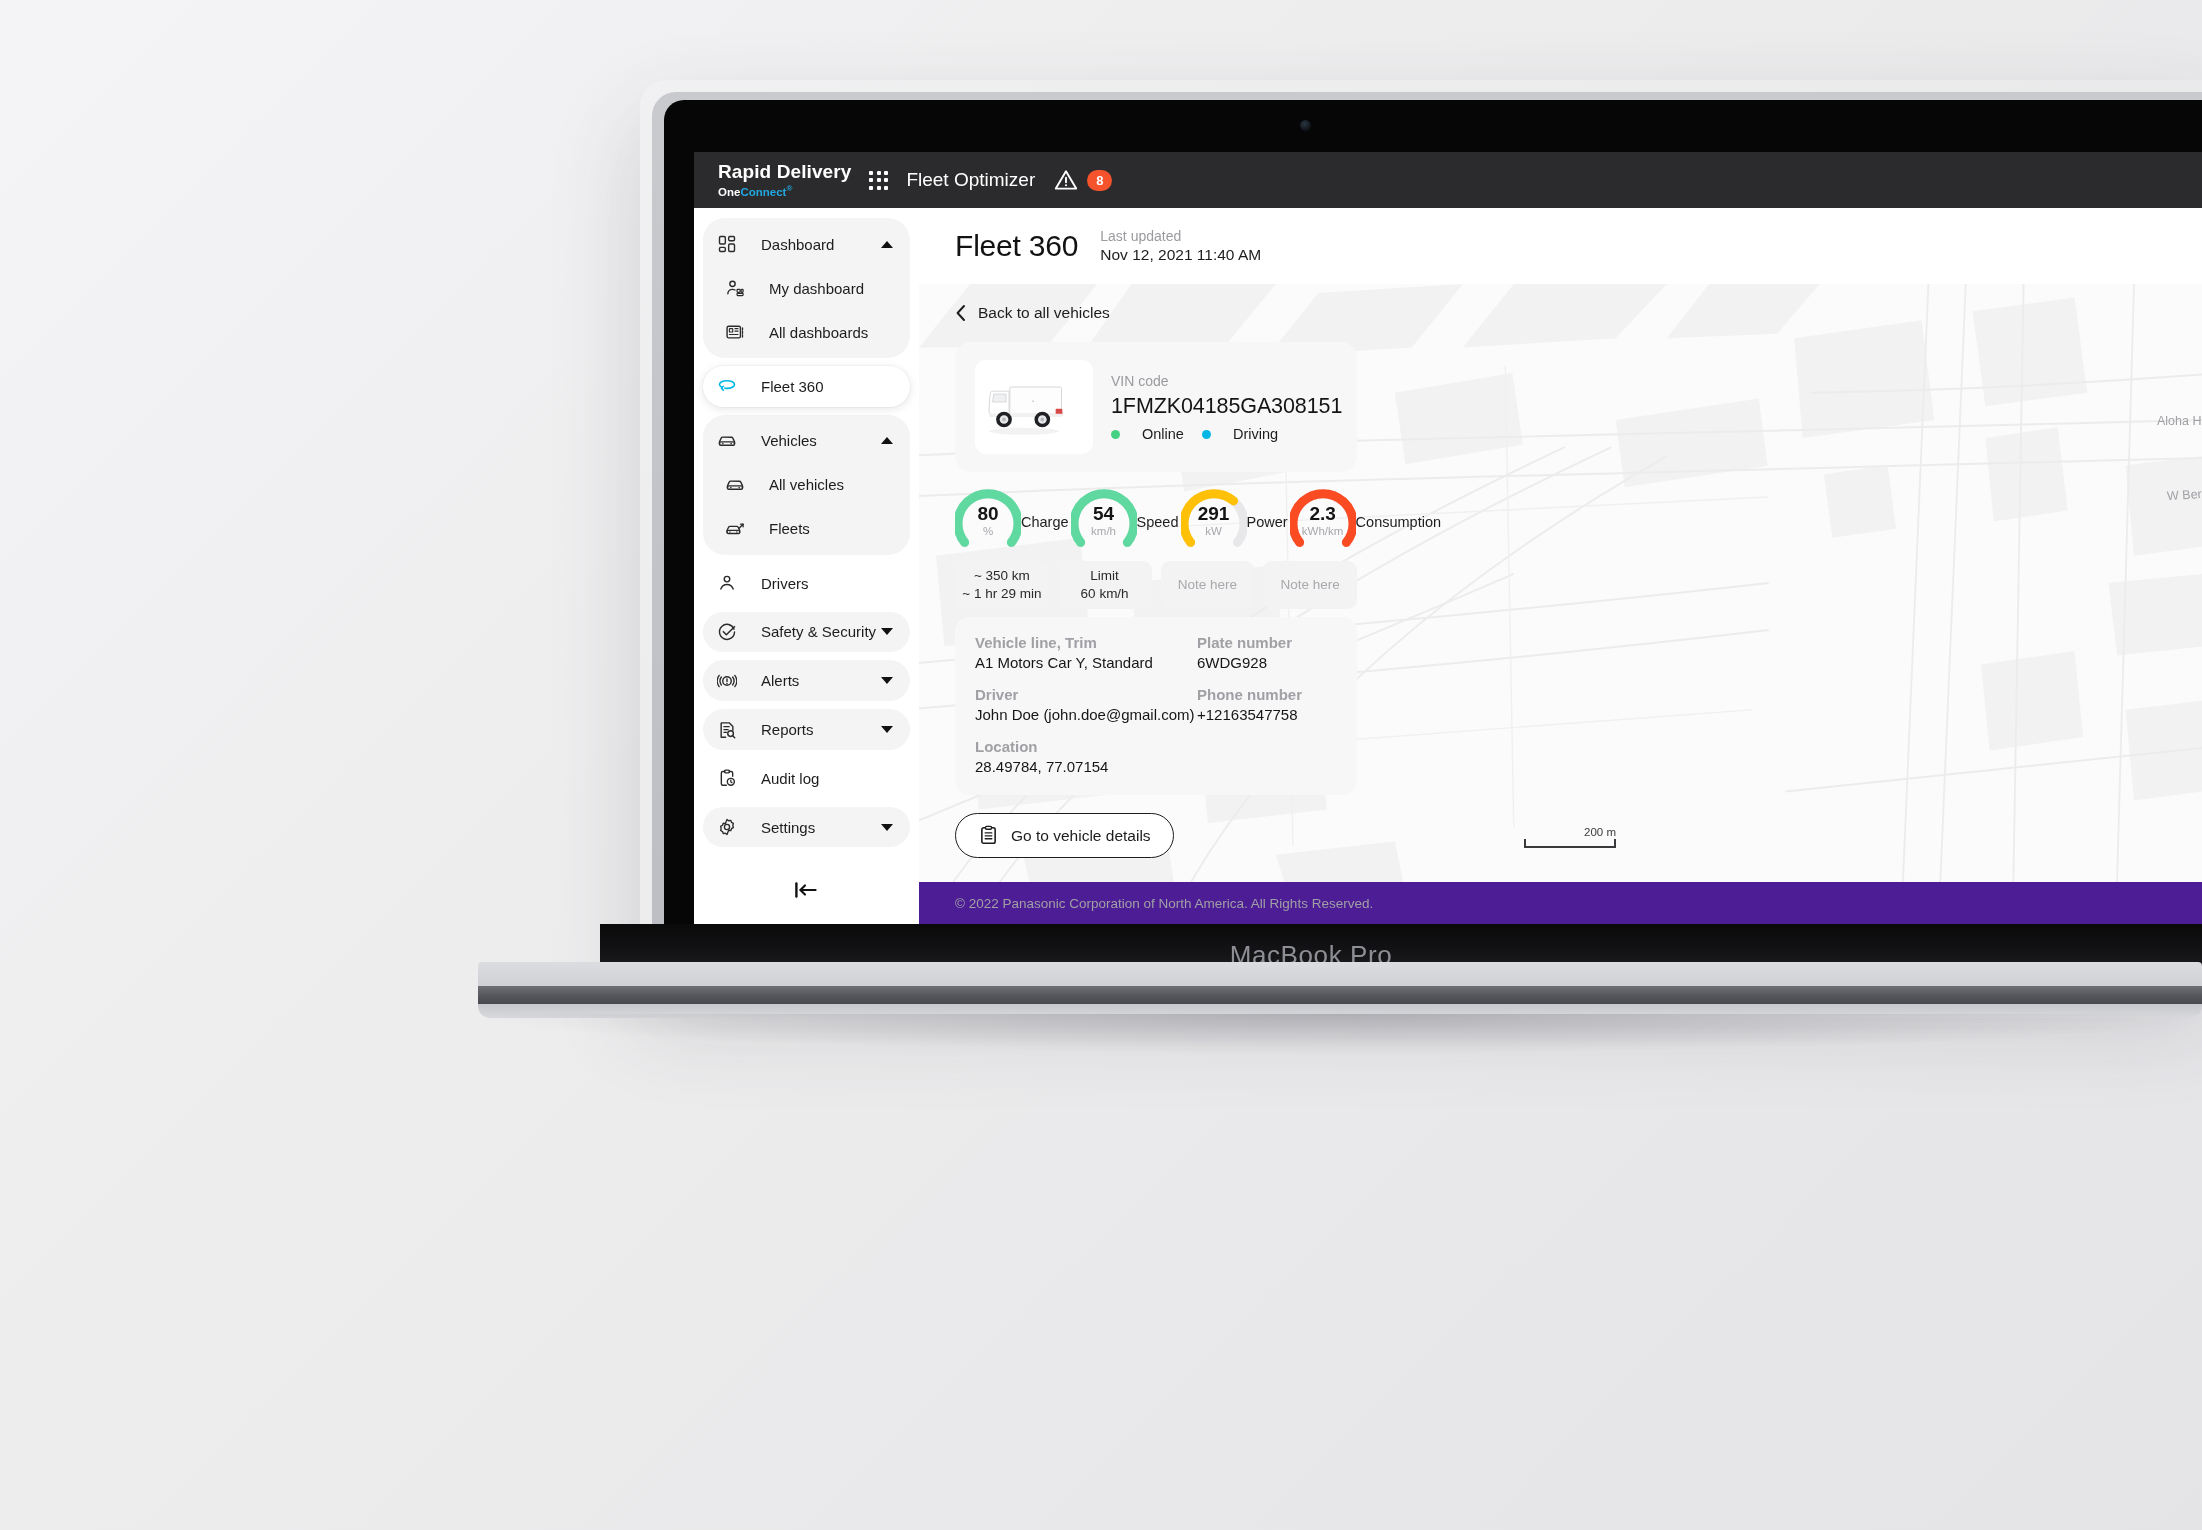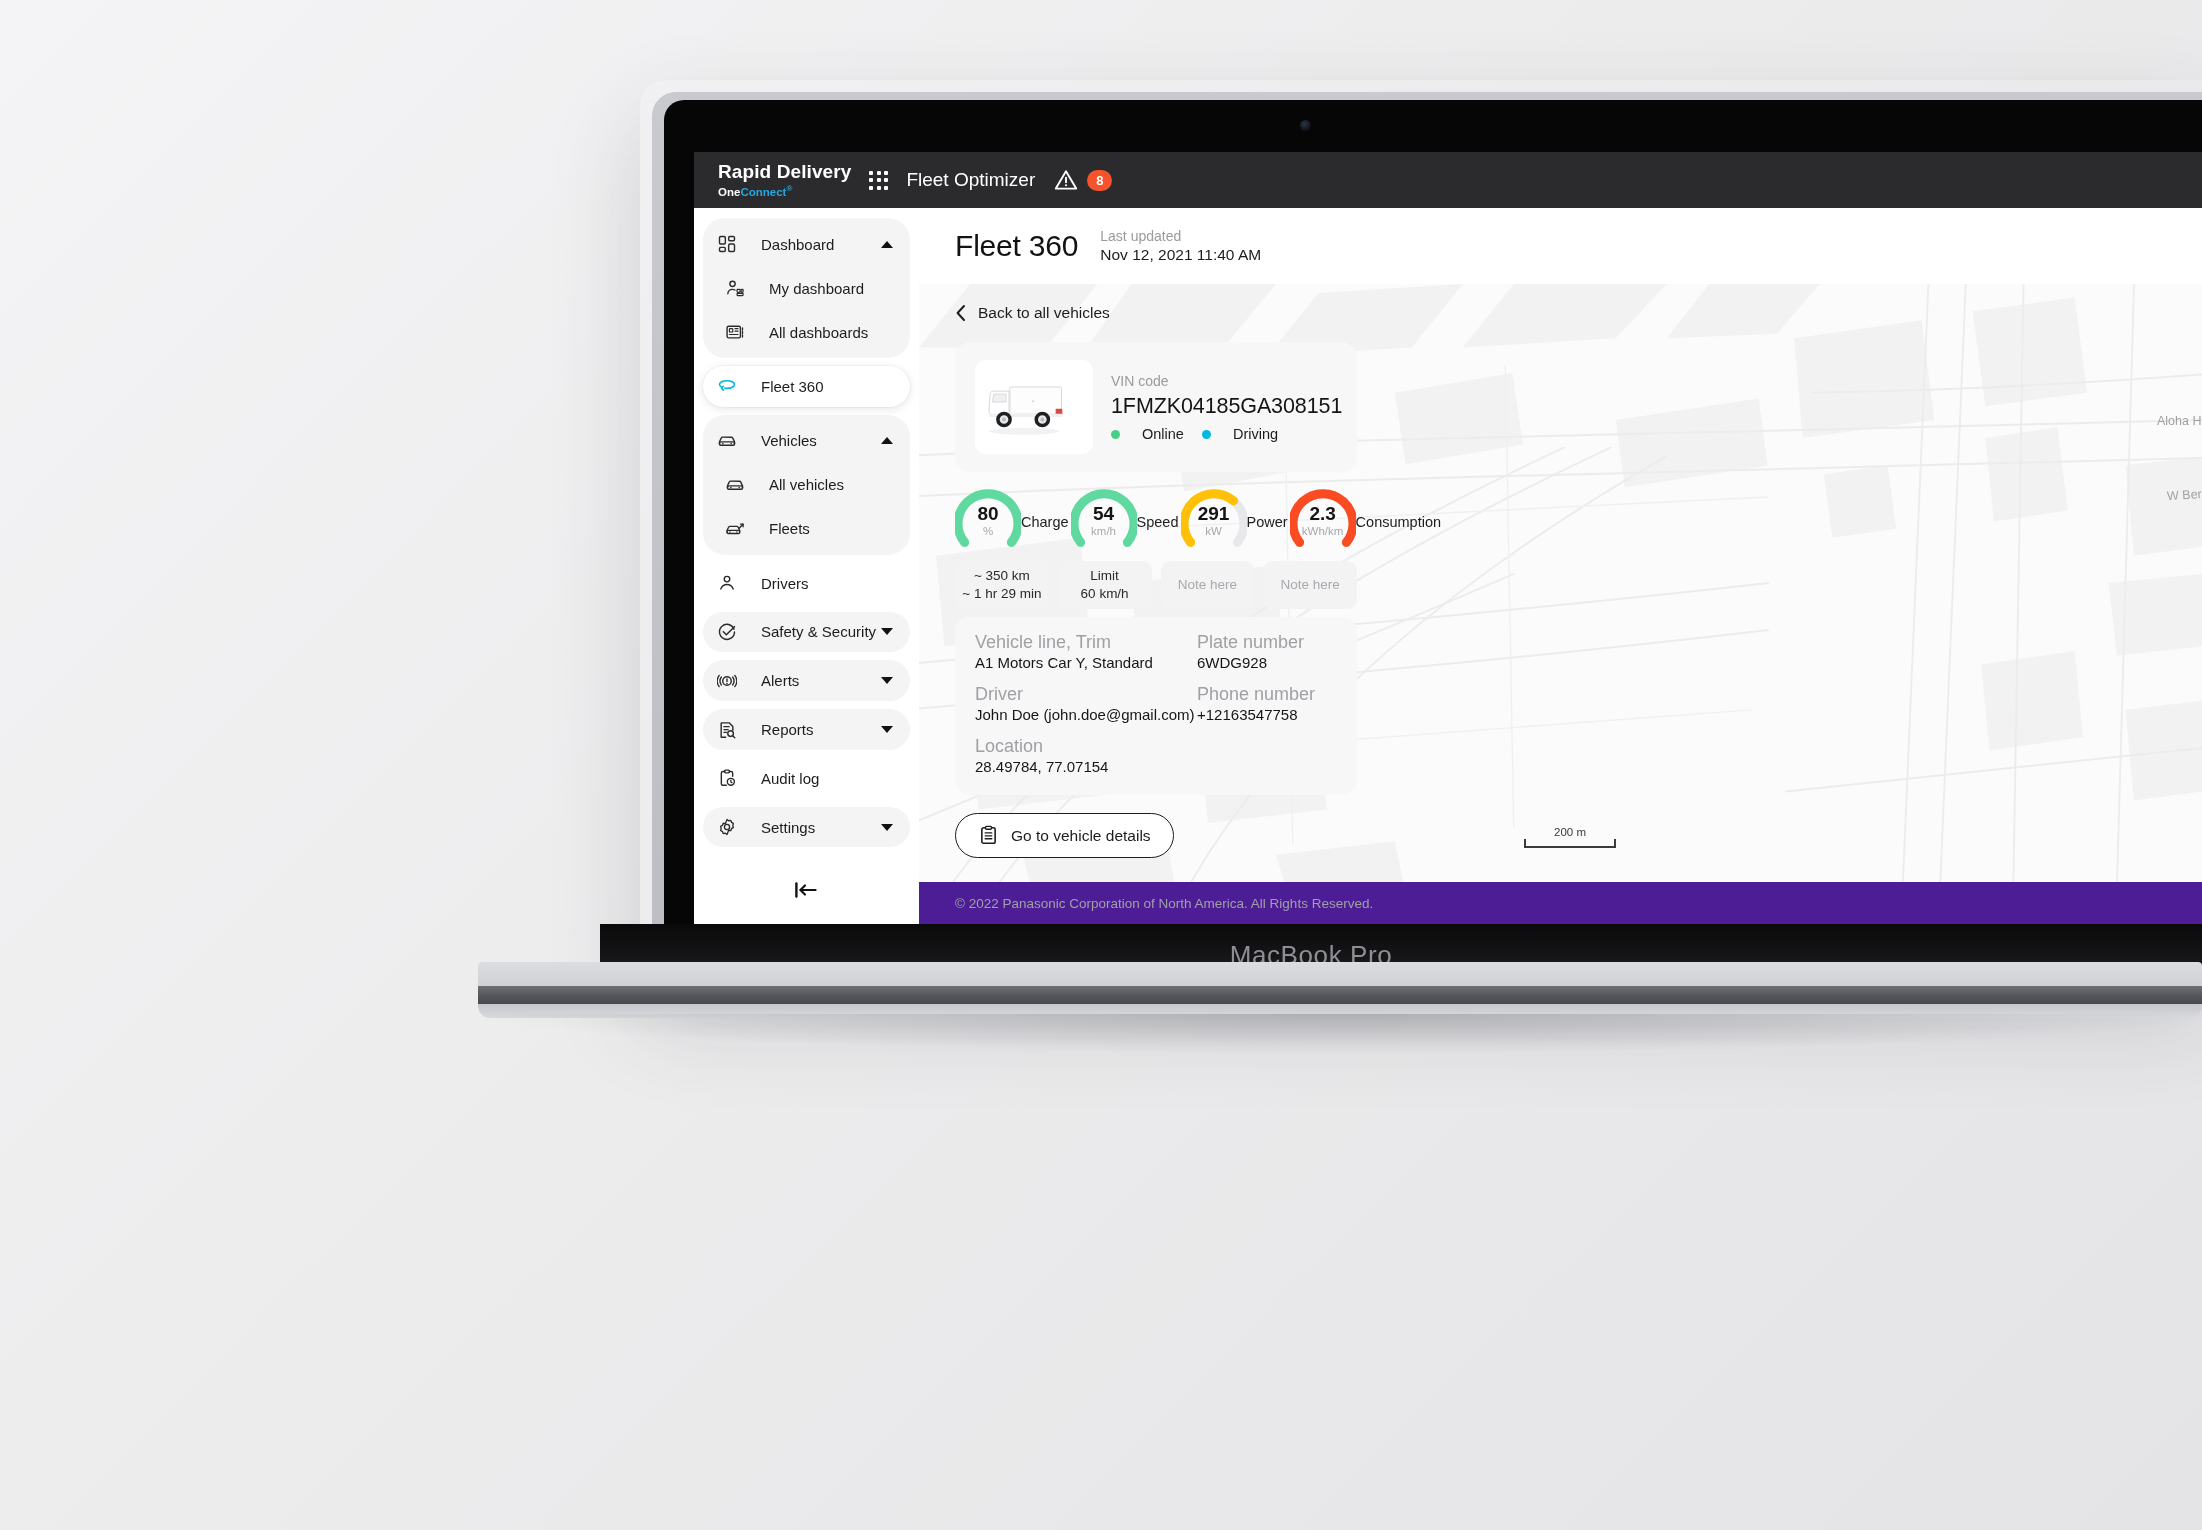--- a/index.html
+++ b/index.html
@@ -127,21 +127,21 @@
     position:absolute; left:0; top:76px; right:0; bottom:42px;
     background:#fbfbfb; overflow:hidden;
   }
   .map svg{ position:absolute; inset:0; width:100%; height:100%; }
   .maplabel{
     position:absolute; font-size:12.5px; color:#9fa0a4; white-space:nowrap;
     font-family:"Liberation Sans", sans-serif;
   }
   .scalebar{ position:absolute; left:20px; bottom:28px; }
   .scalebar .bar{ width:92px; height:9px; border:2px solid #3a3a3c; border-top:none; }
-  .scalebar .txt{ font-size:11.5px; color:#3a3a3c; text-align:center; margin-bottom:1px; }
+  .scalebar .txt{ font-size:11.5px; color:#3a3a3c; text-align:right; margin-bottom:1px; }
 
   
   .panel{ position:absolute; left:36px; top:96px; width:402px; }
   .backlink{ display:flex; align-items:center; gap:11px; font-size:15.5px; color:#1d1d1f; margin-bottom:20px; cursor:pointer; }
 
   .card{ background:#f7f7f8; border-radius:16px; padding:18px 20px; display:flex; gap:18px; align-items:center; }
   .veh-thumb{
     width:118px; height:94px; background:#fff; border-radius:11px;
     display:flex; align-items:center; justify-content:center; flex:0 0 118px;
   }
@@ -168,21 +168,21 @@
   .note{
     flex:1; background:#f3f3f4; border-radius:9px; min-height:48px;
     display:flex; flex-direction:column; align-items:center; justify-content:center;
     font-size:13.5px; color:#2a2a2c; line-height:18px; text-align:center; padding:5px 4px;
   }
   .note.ph{ color:#a9a9ae; }
 
   .details{ background:#f7f7f8; border-radius:14px; padding:16px 20px 18px; margin-top:8px; }
   .drow{ display:flex; margin-bottom:12px; }
   .dcol{ flex:1; }
-  .dlabel{ font-size:18px; color:#a0a0a5; line-height:19px; }
+  .dlabel{ font-size:15px; color:#a0a0a5; line-height:19px;font-weight:bold; }
   .dvalue{ font-size:15px; color:#161617; line-height:21px; }
 
   .cta{
     margin-top:18px; display:inline-flex; align-items:center; gap:12px;
     border:1.5px solid #1d1d1f; border-radius:24px; padding:11px 22px;
     font-size:15.5px; color:#1d1d1f; background:#fff; cursor:pointer;
   }
 
   .footer{
     position:absolute; left:0; right:0; bottom:0; height:42px; background:#4c1d95;

